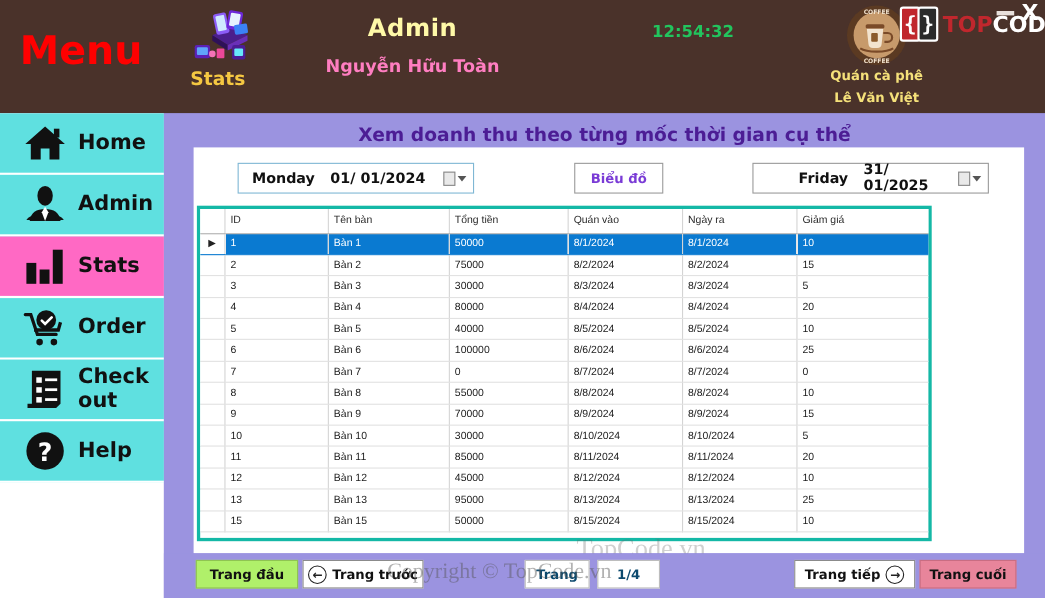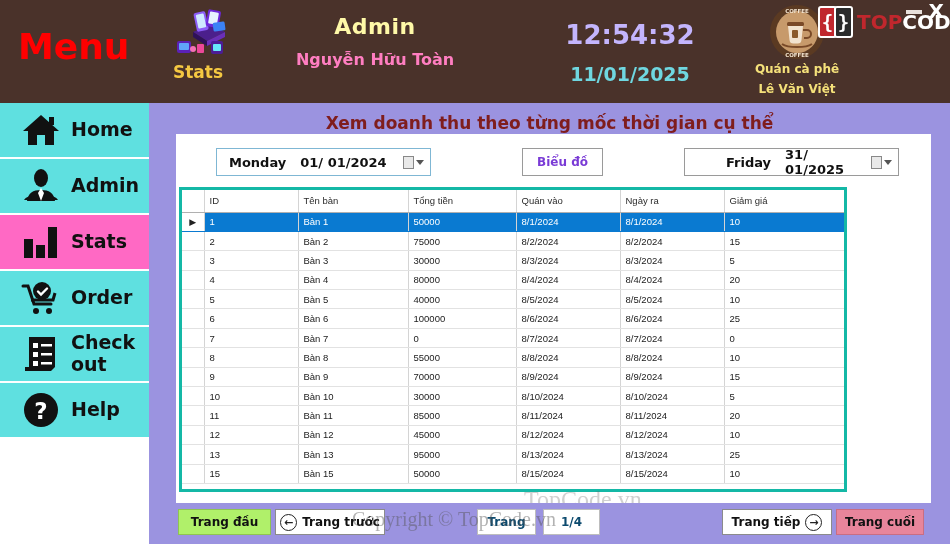--- a/index.html
+++ b/index.html
@@ -38,21 +38,21 @@
     font-family: "DejaVu Sans", sans-serif; letter-spacing: .5px;
   }
   .admin-name {
     margin-top: 11px; font-size: 16px; font-weight: bold; color: #ff7ec1;
     font-family: "DejaVu Sans", sans-serif;
   }
   .time-block {
     position: absolute; left: 540px; top: 20px; width: 180px; text-align: center;
   }
   .clock-time {
-    font-size: 26px; font-weight: bold; color: #c4b5fd;
+    font-size: 15px; font-weight: bold; color: #22c55e;
     font-family: "DejaVu Sans", sans-serif;
   }
   .clock-date {
     margin-top: 13px; font-size: 19px; font-weight: bold; color: #6fd7e0;
     font-family: "DejaVu Sans", sans-serif;
   }
   .shop-block {
     position: absolute; left: 722px; top: 4px; width: 150px; text-align: center;
   }
   .shop-logo { width: 56px; height: 56px; display: block; margin: 0 auto 2px; }
@@ -112,21 +112,21 @@
   }
   .side-label.two-line { max-width: 80px; }
 
   
   .main {
     position: absolute; left: 149px; top: 103px; width: 801px; height: 441px;
     background: #9b93e0;
   }
   .page-title {
     text-align: center; padding-top: 10px;
-    font-size: 17px; font-weight: bold; color: #7f1d1d;
+    font-size: 17px; font-weight: bold; color: #4c1d95;
     font-family: "DejaVu Sans", sans-serif;
   }
   .panel {
     position: absolute; left: 27px; top: 31px; width: 755px; height: 369px;
     background: #ffffff;
   }
   .ctrl-row {
     position: absolute; left: 0; top: 14px; width: 755px; height: 30px;
   }
   .datepick {
@@ -258,21 +258,20 @@
       <div class="stats-label">Stats</div>
     </div>
 
     <div class="admin-block">
       <div class="admin-title">Admin</div>
       <div class="admin-name">Nguyễn Hữu Toàn</div>
     </div>
 
     <div class="time-block">
       <div class="clock-time">12:54:32</div>
-      <div class="clock-date">11/01/2025</div>
     </div>
 
     <div class="shop-block">
       <svg class="shop-logo" viewBox="0 0 56 56">
         <circle cx="28" cy="28" r="27" fill="#5b3a22"></circle>
         <circle cx="28" cy="28" r="21" fill="#c79a6b"></circle>
         <path d="M19 22h15l-1.5 14a4 4 0 0 1-4 3.6h-4A4 4 0 0 1 20.5 36z" fill="#f2e3cf"></path>
         <rect x="18" y="18" width="17" height="4" rx="1.5" fill="#7a4a28"></rect>
         <rect x="23" y="26" width="6" height="8" rx="1" fill="#8b5a2b"></rect>
         <path d="M34 26h4a4 4 0 0 1 0 8h-3" fill="none" stroke="#7a4a28" stroke-width="2"></path>

